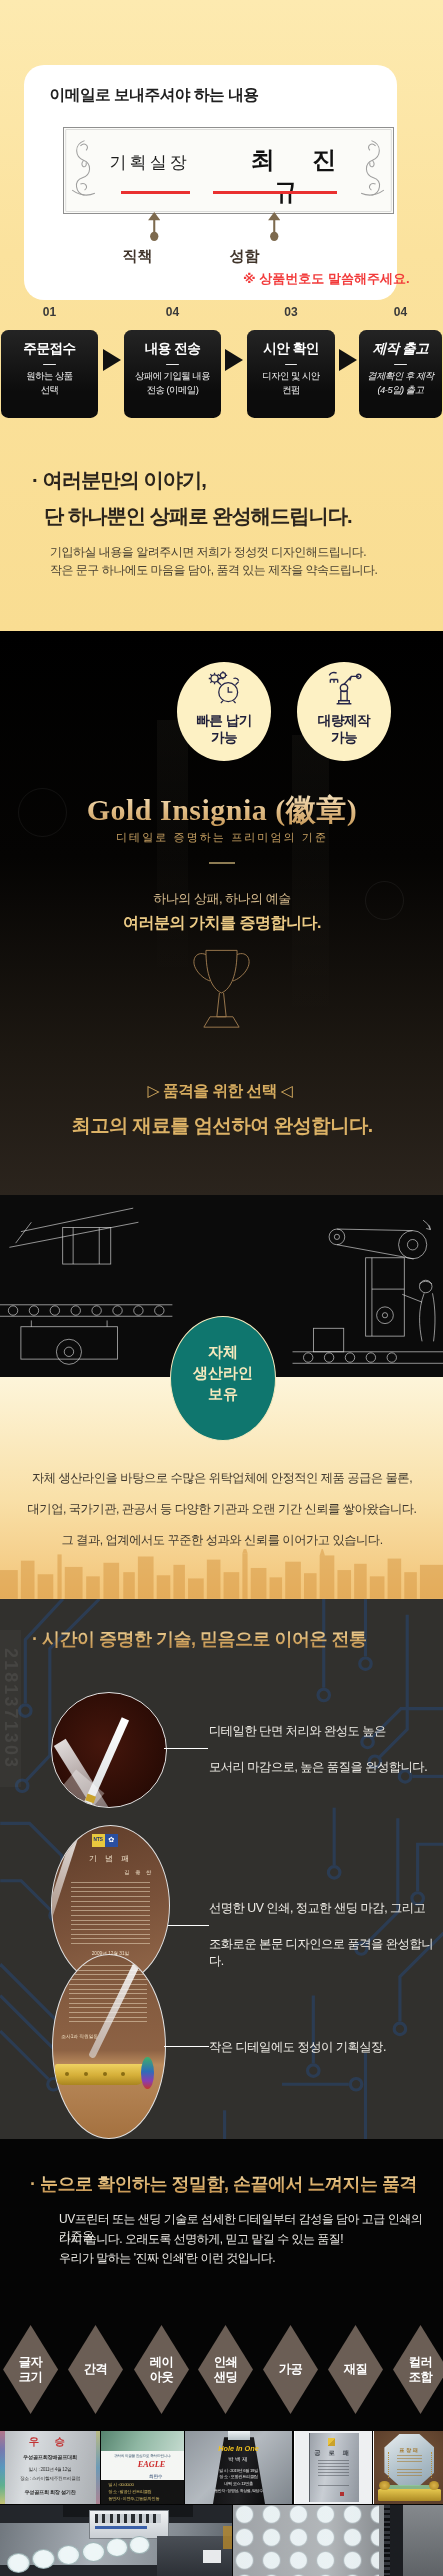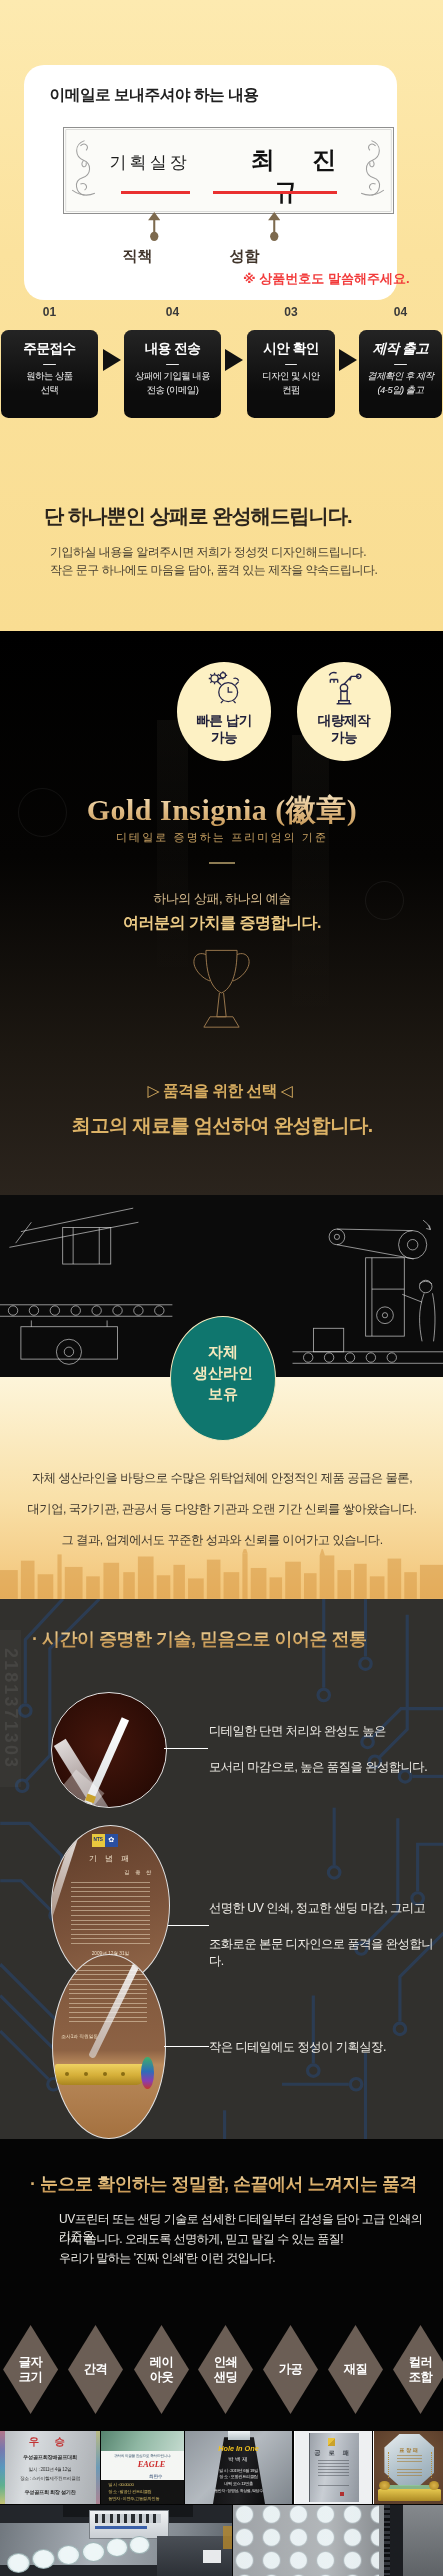--- a/index.html
+++ b/index.html
@@ -152,20 +152,21 @@
       <div class="d">컨펌</div>
     </div>
     <div class="abs step-arrow" style="left:339px;"></div>
     <div class="abs step-box" style="left:359px;width:83px;font-style:italic;">
       <div class="t">제작 출고</div>
       <div class="dash"></div>
       <div class="d">결제확인 후 제작</div>
       <div class="d">(4-5일) 출고</div>
     </div>
 
+    <div class="abs intro-h" style="left:32px;top:466px;">· 여러분만의 이야기,</div>
     <div class="abs intro-h" style="left:44px;top:502px;">단 하나뿐인 상패로 완성해드립니다.</div>
     <div class="abs intro-p" style="left:50px;top:544px;">기입하실 내용을 알려주시면 저희가 정성껏 디자인해드립니다.</div>
     <div class="abs intro-p" style="left:50px;top:562px;">작은 문구 하나에도 마음을 담아, 품격 있는 제작을 약속드립니다.</div>
   </div>
 
   <div class="abs sec-brand">
     <div class="abs bokeh" style="left:18px;top:157px;width:47px;height:47px;"></div>
     <div class="abs bokeh" style="left:365px;top:250px;width:37px;height:37px;"></div>
     <div class="abs streak" style="left:157px;top:89px;width:31px;height:261px;"></div>
     <div class="abs streak" style="left:292px;top:104px;width:37px;height:287px;"></div>

